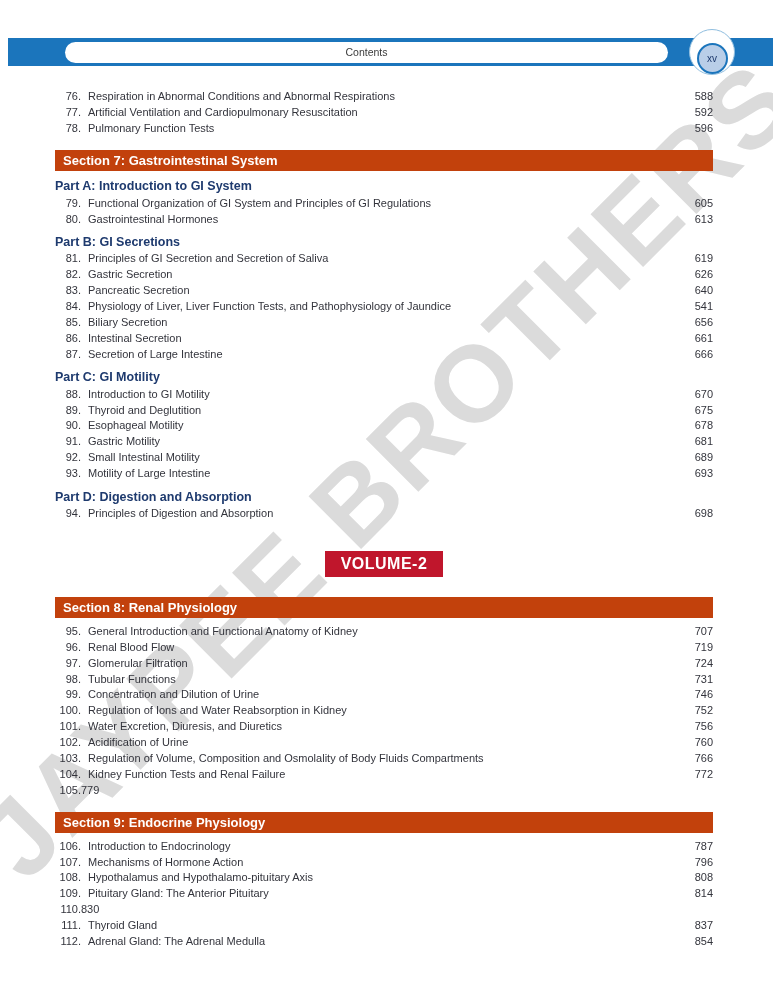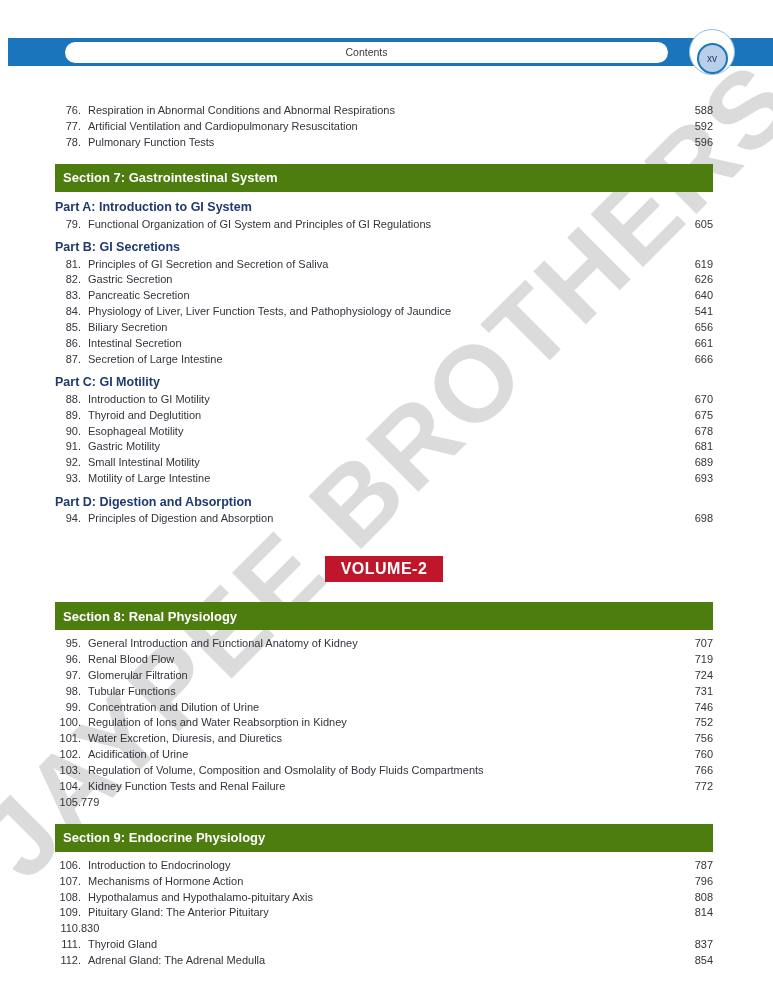--- a/index.html
+++ b/index.html
@@ -38,32 +38,32 @@
   }
   .header-circle-inner {
     width:31px; height:31px; border-radius:50%;
     background:#b9cee8; border:2px solid #1b75bc;
     box-sizing:border-box;
     display:flex; align-items:center; justify-content:center;
     font-size:10px; color:#1e3a6e;
   }
   
   .content {
-    position:absolute; top:80px; left:55px; width:658px;
+    position:absolute; top:66px; left:55px; width:658px;
     padding-top:22px; z-index:2;
   }
   .row {
     display:flex; height:15.9px; align-items:center;
     font-size:11px; color:#33343c;
   }
   .row .num {flex:0 0 26px; text-align:right; white-space:nowrap;}
   .row .title {flex:1; margin-left:7px; white-space:nowrap; overflow:hidden;}
   .row .pg {text-align:right; white-space:nowrap;}
   .section-bar {
-    height:28px; background:#4d7c0f; color:#ffffff;
+    height:21px; background:#c2410c; color:#ffffff;
     font-weight:bold; font-size:13px;
     display:flex; align-items:center; padding-left:8px;
     margin-top:14px; margin-bottom:5px;
   }
   .part-heading {
     font-size:12.5px; font-weight:bold; color:#1e3a6e;
     height:17px; display:flex; align-items:center; margin-top:7px;
   }
   .volume-banner {
     width:118px; height:26px; background:#c0162c; color:#ffffff;
@@ -104,20 +104,25 @@
         <span class="title">Pulmonary Function Tests</span>
         <span class="pg">596</span>
       </div>
       <div class="section-bar">Section 7: Gastrointestinal System</div>
       <div class="part-heading">Part A: Introduction to GI System</div>
       <div class="row">
         <span class="num">79.</span>
         <span class="title">Functional Organization of GI System and Principles of GI Regulations</span>
         <span class="pg">605</span>
       </div>
+      <div class="row">
+        <span class="num">80.</span>
+        <span class="title">Gastrointestinal Hormones</span>
+        <span class="pg">613</span>
+      </div>
       <div class="part-heading">Part B: GI Secretions</div>
       <div class="row">
         <span class="num">81.</span>
         <span class="title">Principles of GI Secretion and Secretion of Saliva</span>
         <span class="pg">619</span>
       </div>
       <div class="row">
         <span class="num">82.</span>
         <span class="title">Gastric Secretion</span>
         <span class="pg">626</span>

